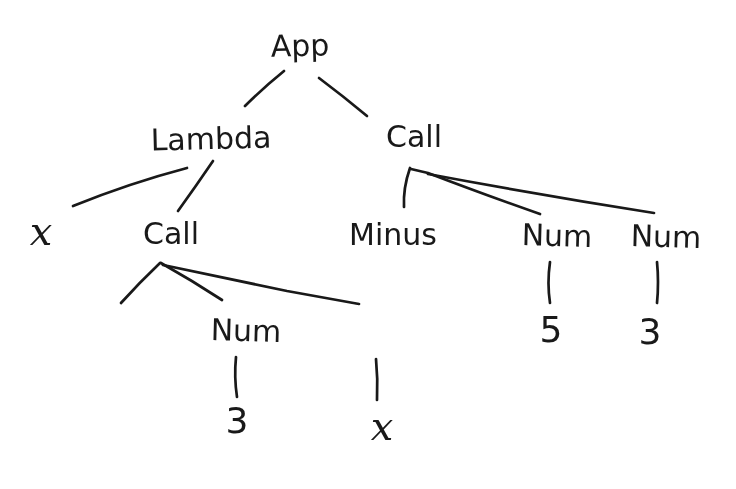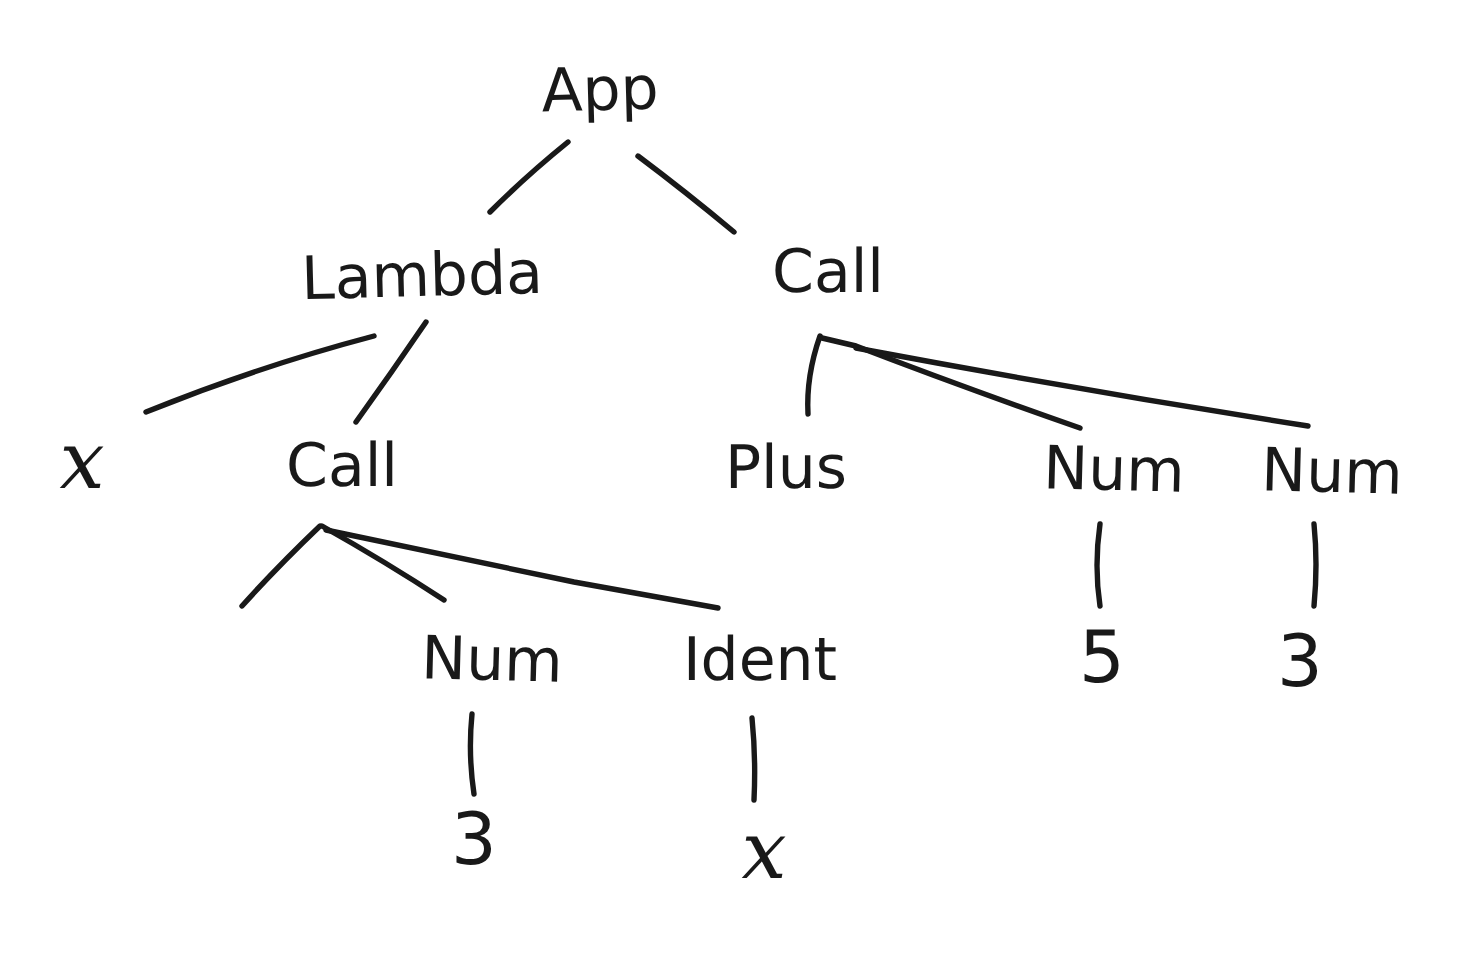--- a/index.html
+++ b/index.html
@@ -77,27 +77,26 @@
 
   <div class="node var" style="left:41px; top:231px">x</div>
 
   <div class="node" style="left:171px; top:234px">Call</div>
 
 
   <div class="node tilt-r" style="left:246px; top:331px">Num</div>
 
   <div class="node value" style="left:237px; top:421px">3</div>
 
-  <div class="node" style="left:380px; top:331px">Ident</div>
 
   <div class="node var" style="left:382px; top:426px">x</div>
 
   <div class="node" style="left:414px; top:137px">Call</div>
 
-  <div class="node" style="left:393px; top:235px">Plus</div>
+  <div class="node" style="left:393px; top:235px">Minus</div>
 
   <div class="node tilt-r" style="left:557px; top:236px">Num</div>
 
   <div class="node value" style="left:551px; top:330px">5</div>
 
   <div class="node tilt-r" style="left:666px; top:237px">Num</div>
 
   <div class="node value" style="left:650px; top:332px">3</div>
 
 </div>

